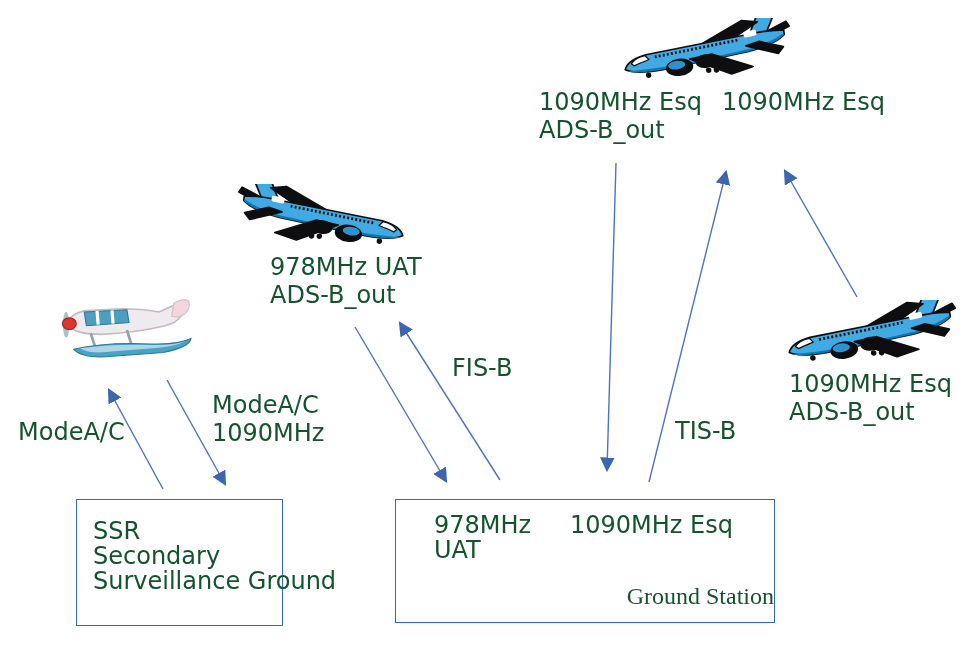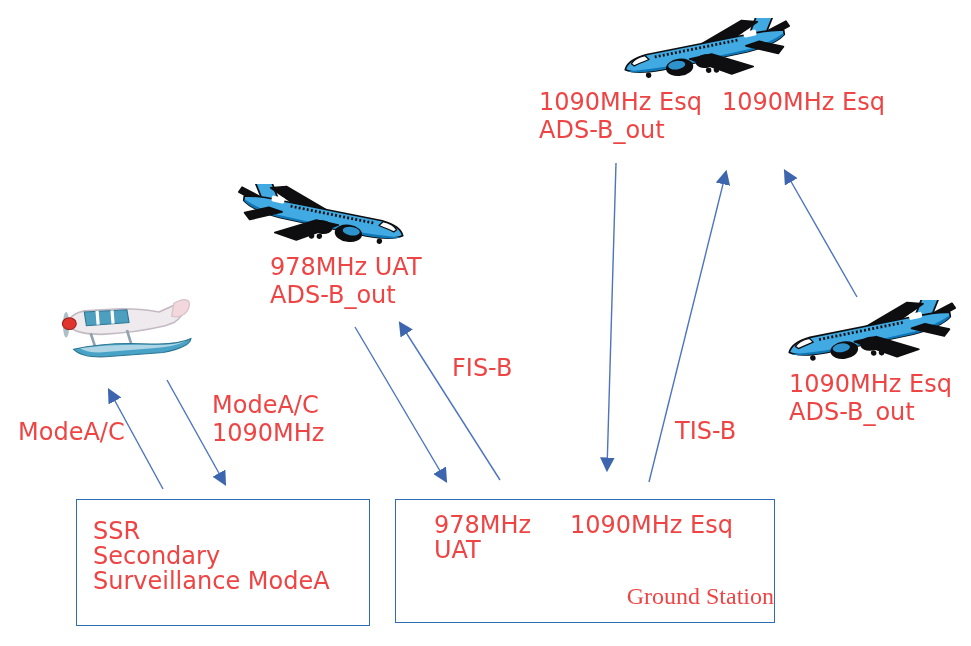--- a/index.html
+++ b/index.html
@@ -1,21 +1,21 @@
 <!DOCTYPE html>
 <html><head>
 <meta charset="utf-8">
 <style>
   html,body{margin:0;padding:0;background:#ffffff;}
   .canvas{
     position:relative;
     width:971px;height:646px;
     background:#ffffff;
     font-family:"DejaVu Sans","Liberation Sans",sans-serif;
-    color:#ef4444;
+    color:#14532d;
     overflow:hidden;
   }
   .links{position:absolute;left:0;top:0;}
   .links line{stroke:#4d74bc;stroke-width:1.4;}
   .plane{position:absolute;}
   .label{
     position:absolute;
     font-size:24px;
     line-height:28px;
     white-space:nowrap;
@@ -150,25 +150,25 @@
 
   <div class="label" style="left:18px;top:418px">
     <span>ModeA/C</span>
   </div>
 
   <div class="label" style="left:212px;top:391px">
     <span>ModeA/C</span>
     <span>1090MHz</span>
   </div>
 
-  <div class="box" style="left:76px;top:499px;width:294px;height:127px">
+  <div class="box" style="left:76px;top:499px;width:207px;height:127px">
     <div class="box-text" style="left:16px;top:19px">
       <span>SSR</span>
       <span>Secondary</span>
-      <span>Surveillance ModeA</span>
+      <span>Surveillance Ground</span>
     </div>
   </div>
 
   <div class="box" style="left:395px;top:499px;width:380px;height:124px">
     <div class="box-text" style="left:38px;top:13px">
       <span>978MHz</span>
       <span>UAT</span>
     </div>
     <div class="box-text" style="left:174px;top:13px">
       <span>1090MHz Esq</span>

